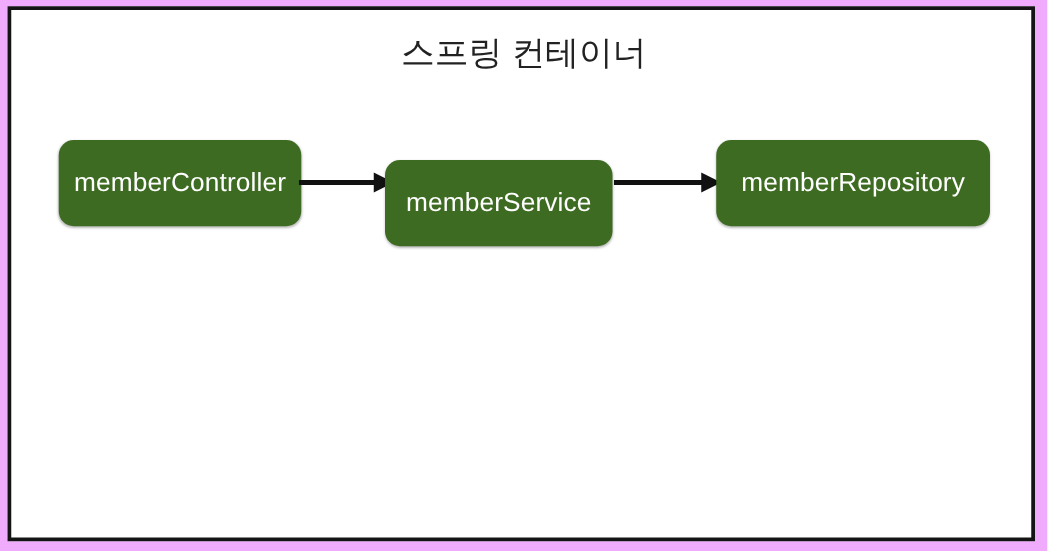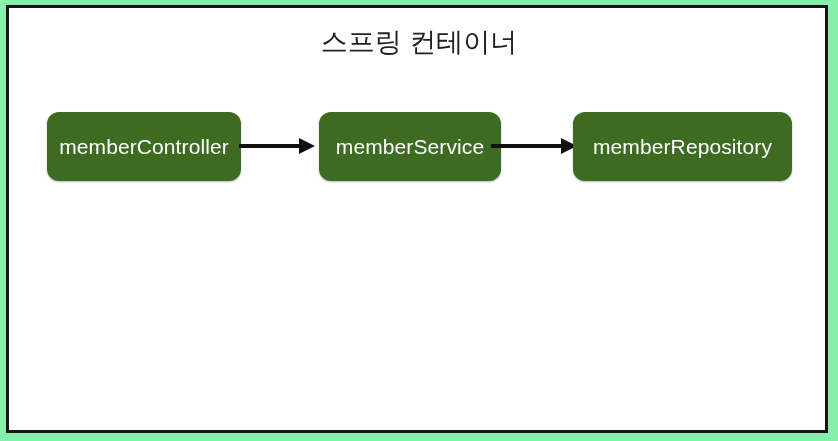--- a/index.html
+++ b/index.html
@@ -11,21 +11,21 @@
     width: 838px;
     height: 441px;
     font-family: "Liberation Sans", "DejaVu Sans", sans-serif;
     -webkit-font-smoothing: antialiased;
   }
 
   #canvas {
     position: relative;
     width: 838px;
     height: 441px;
-    background: #86efac;
+    background: #f0abfc;
     overflow: hidden;
   }
 
   
   #container-frame {
     position: absolute;
     left: 6px;
     top: 5px;
     width: 822px;
     height: 428px;
@@ -65,21 +65,21 @@
   .bean-label {
     color: #ffffff;
     font-size: 21px;
     font-weight: normal;
     line-height: 24px;
     white-space: nowrap;
     letter-spacing: 0.1px;
   }
 
   #bean-member-controller { left: 47px;  width: 194px; }
-  #bean-member-service    { left: 319px; width: 182px; }
+  #bean-member-service    { left: 308px; width: 182px; margin-top: 16px; }
   #bean-member-repository { left: 573px; width: 219px; }
 
   
   .arrow {
     position: absolute;
     top: 132px;
     height: 28px;
   }
   #arrow-controller-to-service { left: 239px; width: 76px; }
   #arrow-service-to-repository { left: 491px; width: 86px; }

